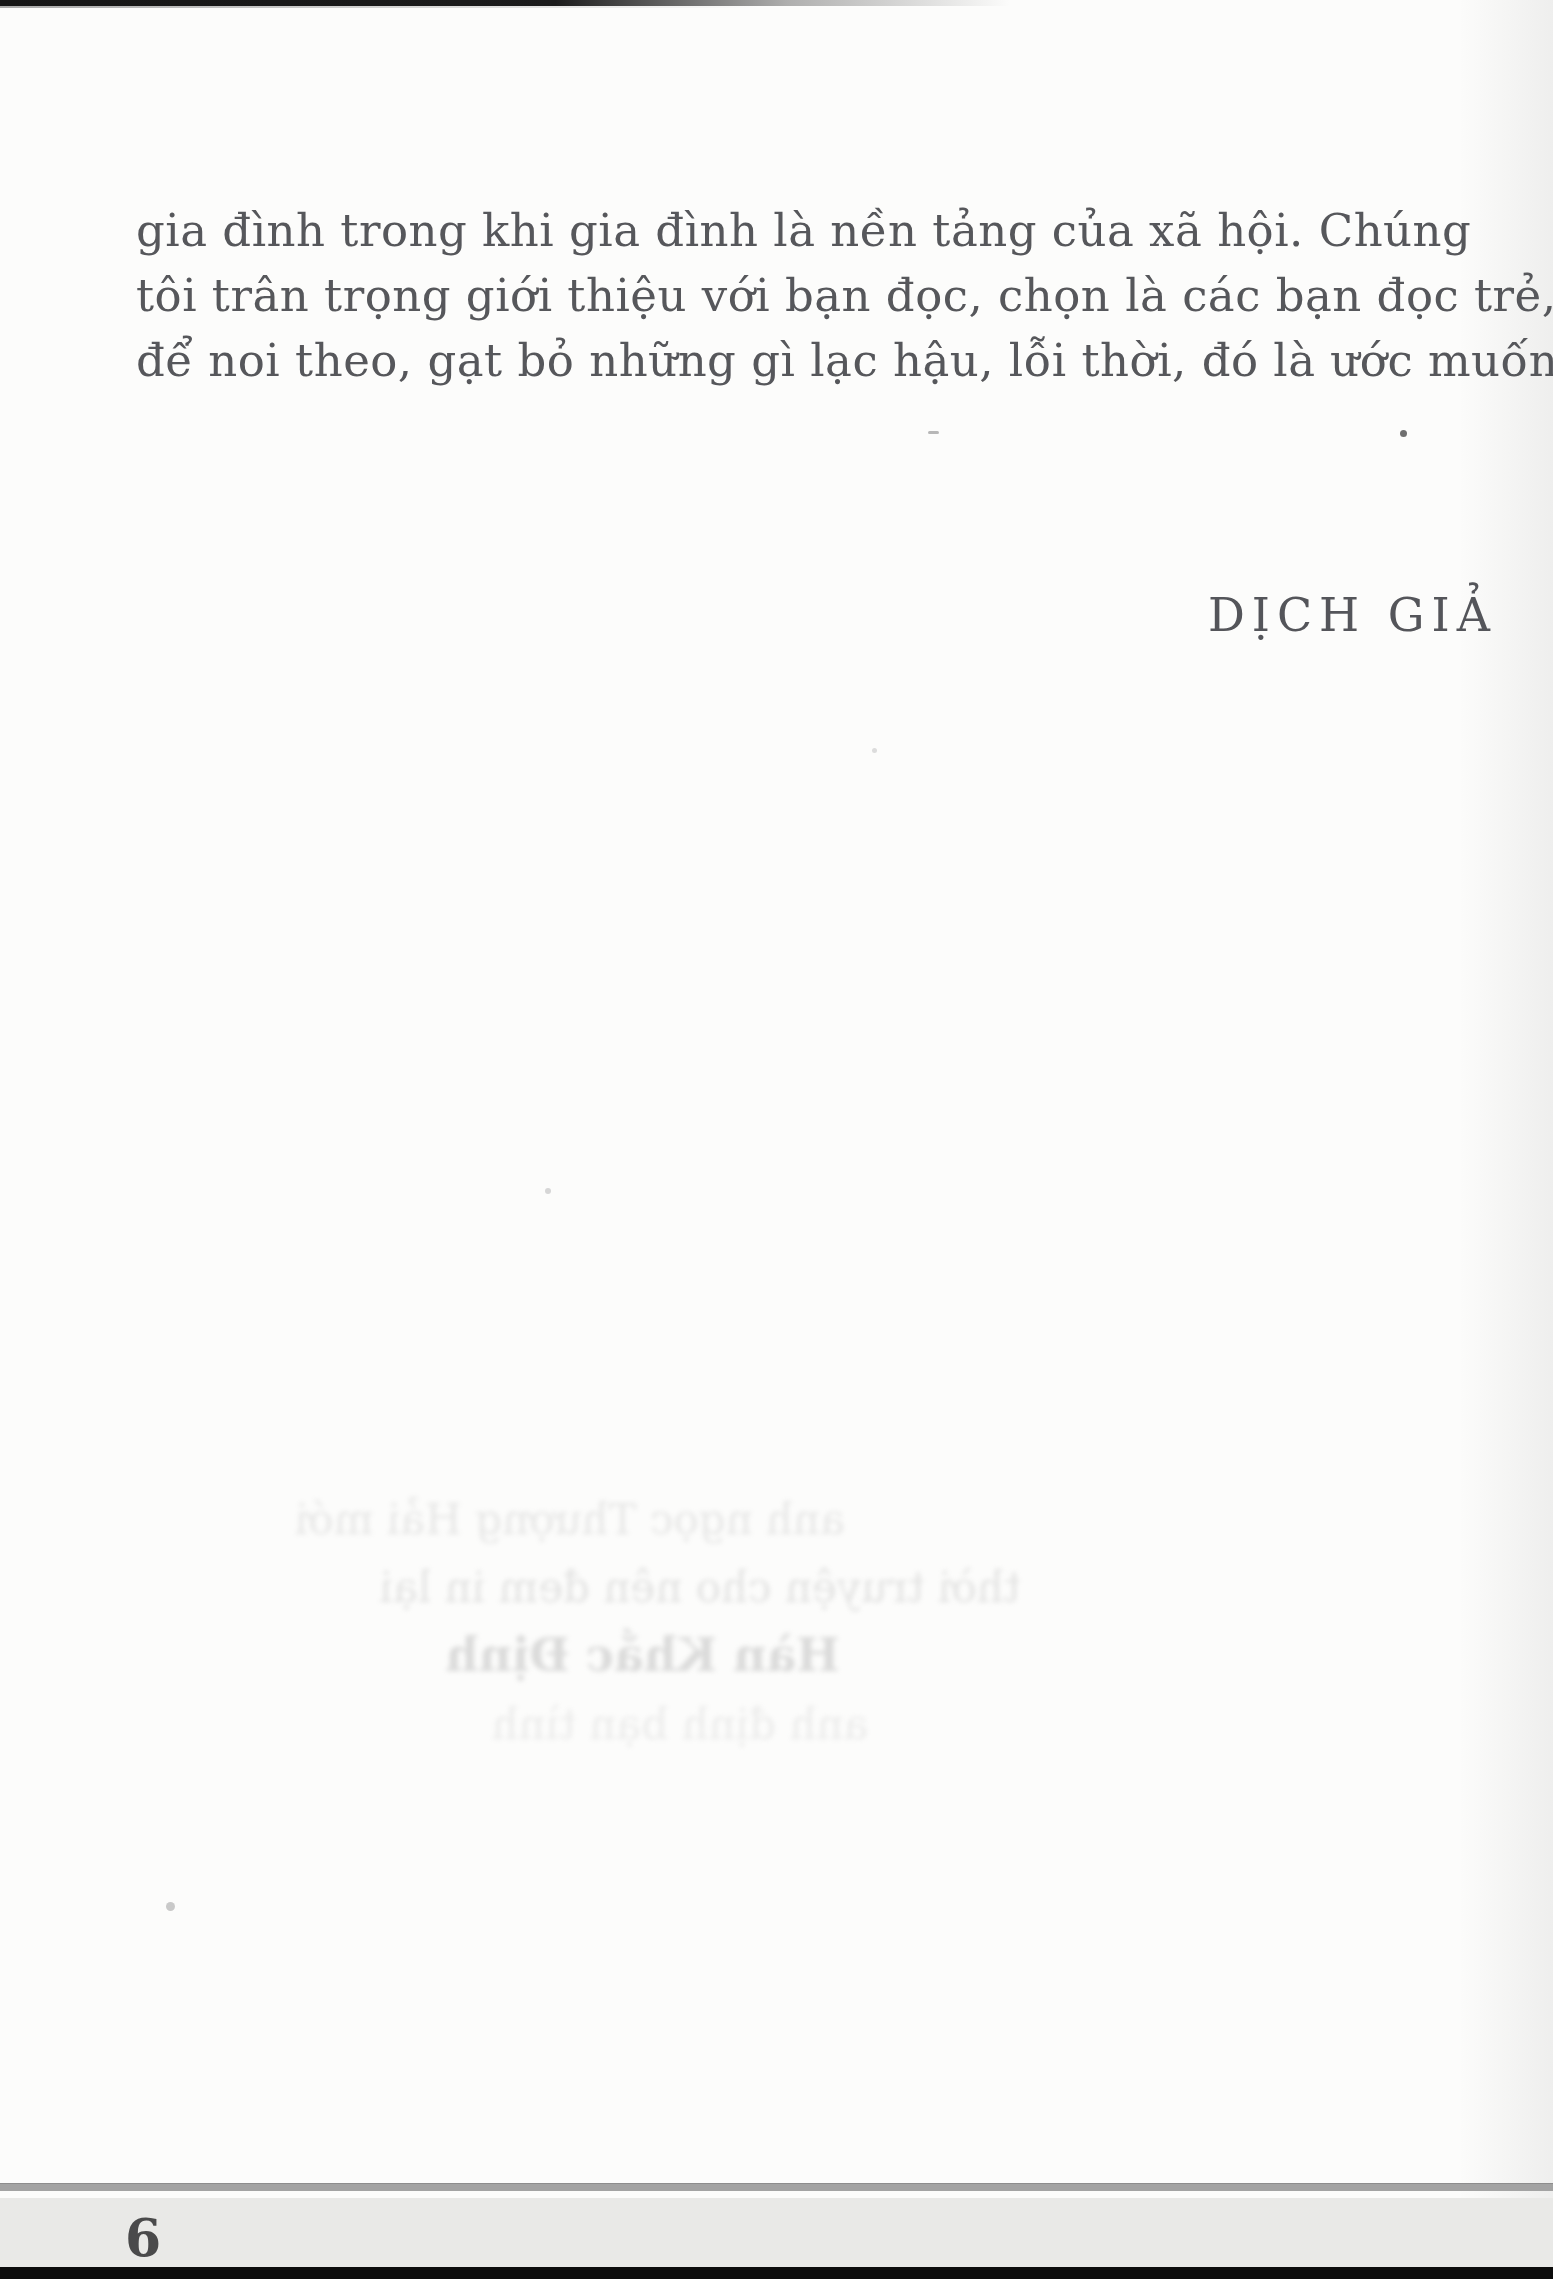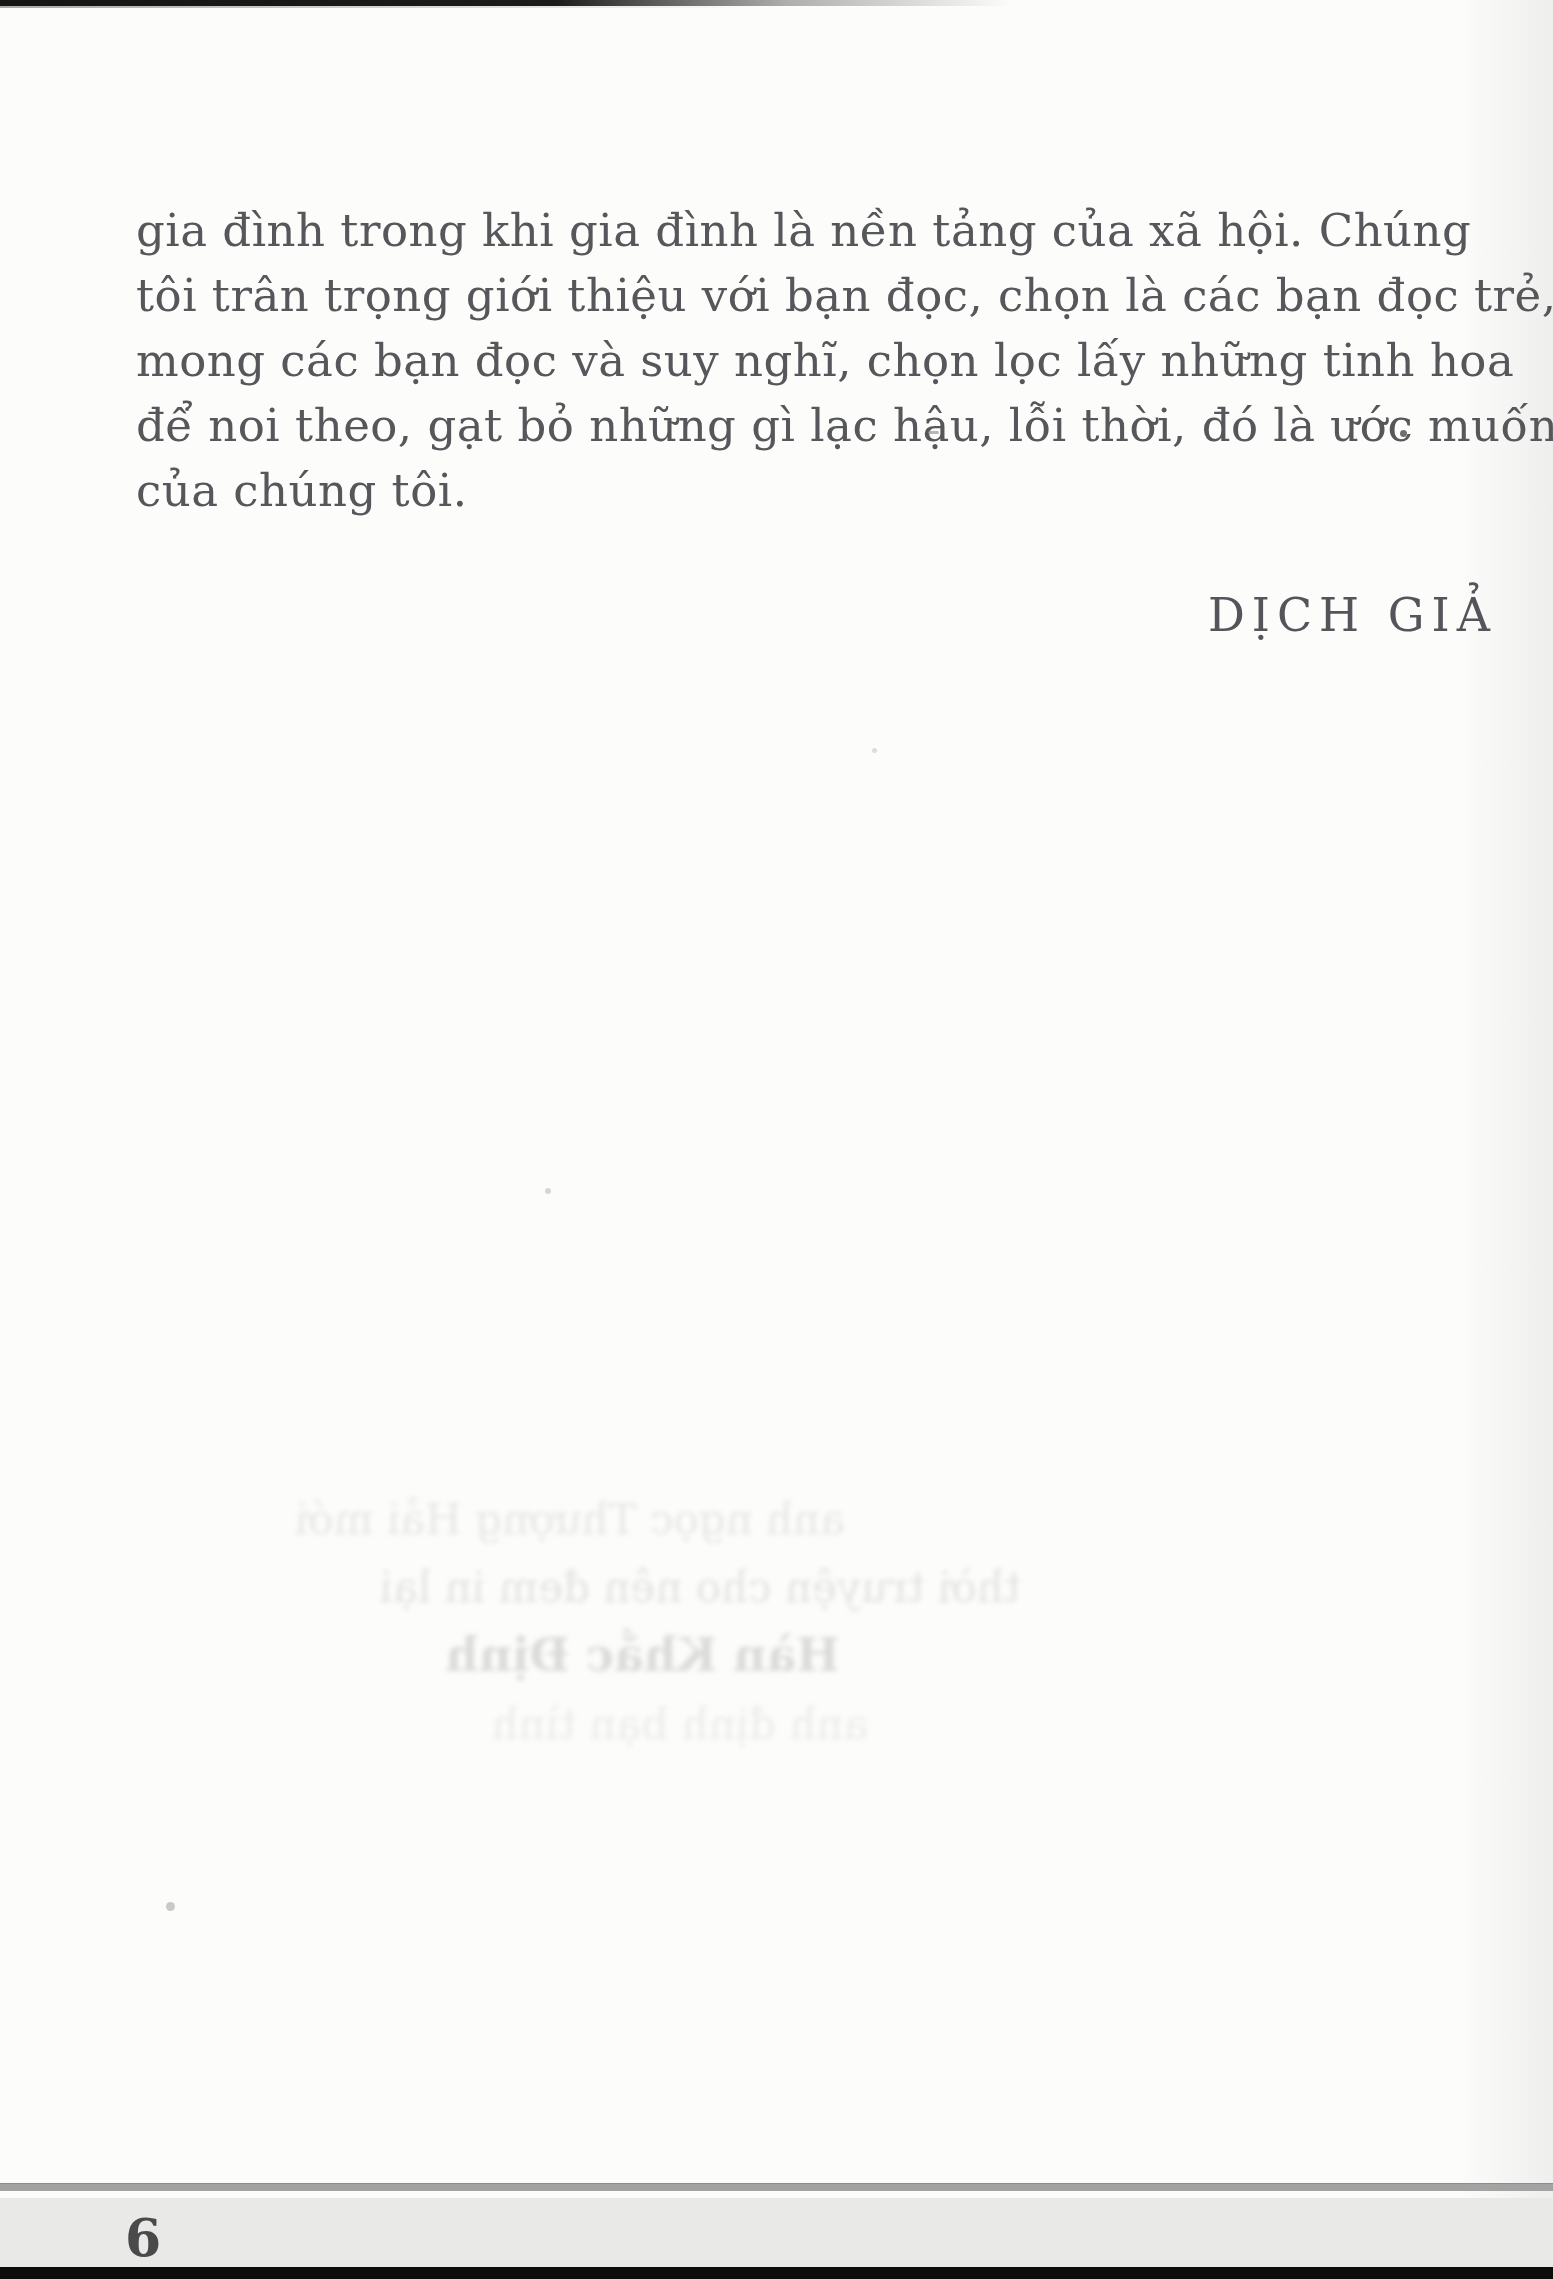--- a/index.html
+++ b/index.html
@@ -132,23 +132,21 @@
 
 <div class="page">
 
   <div class="top-edge"></div>
   <div class="top-edge-under"></div>
   <div class="right-shadow"></div>
 
   <div class="body-text">
     <span class="line">gia đình trong khi gia đình là nền tảng của xã hội. Chúng</span>
     <span class="line">tôi trân trọng giới thiệu với bạn đọc, chọn là các bạn đọc trẻ,</span>
-    <span class="line">mong các bạn đọc và suy nghĩ, chọn lọc lấy những tinh hoa</span>
     <span class="line">để noi theo, gạt bỏ những gì lạc hậu, lỗi thời, đó là ước muốn</span>
-    <span class="line last">của chúng tôi.</span>
   </div>
 
   <div class="signature">DỊCH GIẢ</div>
 
   <div class="bleed b1">anh ngọc Thượng Hải mới</div>
   <div class="bleed b2">thời truyện cho nên đem in lại</div>
   <div class="bleed b3">Hàn Khắc Định</div>
   <div class="bleed b4">anh định bạn tình</div>
 
   <div class="speck s1"></div>

